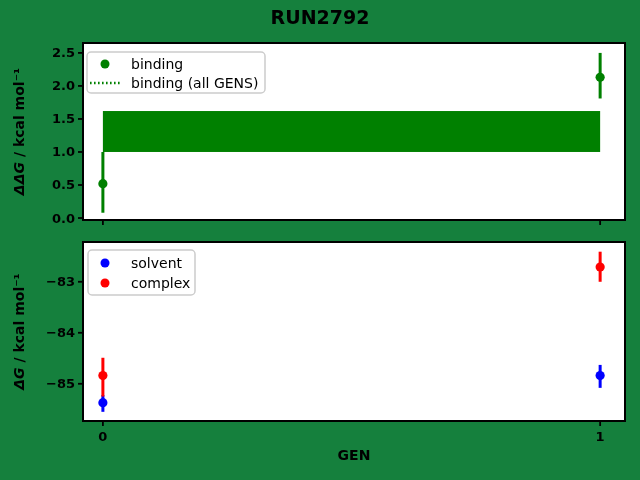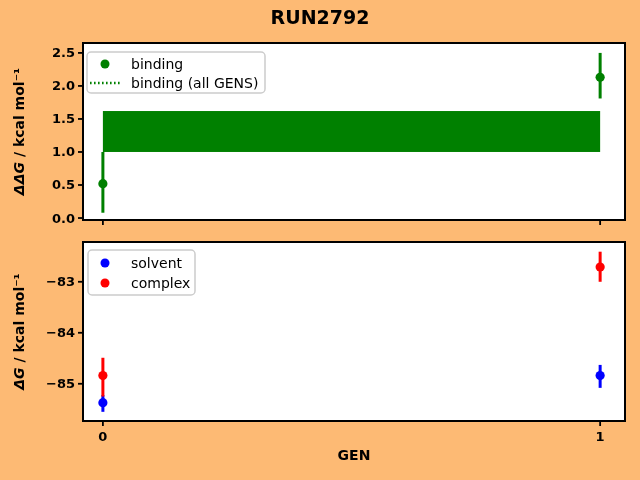--- a/index.html
+++ b/index.html
@@ -1,17 +1,17 @@
 <!DOCTYPE html>
 <html><head>
 <meta charset="utf-8">
 <style>
   html,body{margin:0;padding:0;background:#ffffff;}
   .figure{
-    position:relative;width:640px;height:480px;background:#fdba74;
+    position:relative;width:640px;height:480px;background:#15803d;
     font-family:"DejaVu Sans","Liberation Sans",sans-serif;overflow:hidden;
   }
   svg text{font-family:"DejaVu Sans","Liberation Sans",sans-serif;fill:#000000;}
   .title{font-size:19px;font-weight:bold;text-anchor:middle;}
   .tick{font-size:13px;font-weight:bold;}
   .axlabel{font-size:14px;font-weight:bold;}
   .legend-text{font-size:14px;font-weight:normal;}
 </style>
 </head>
 <body>

